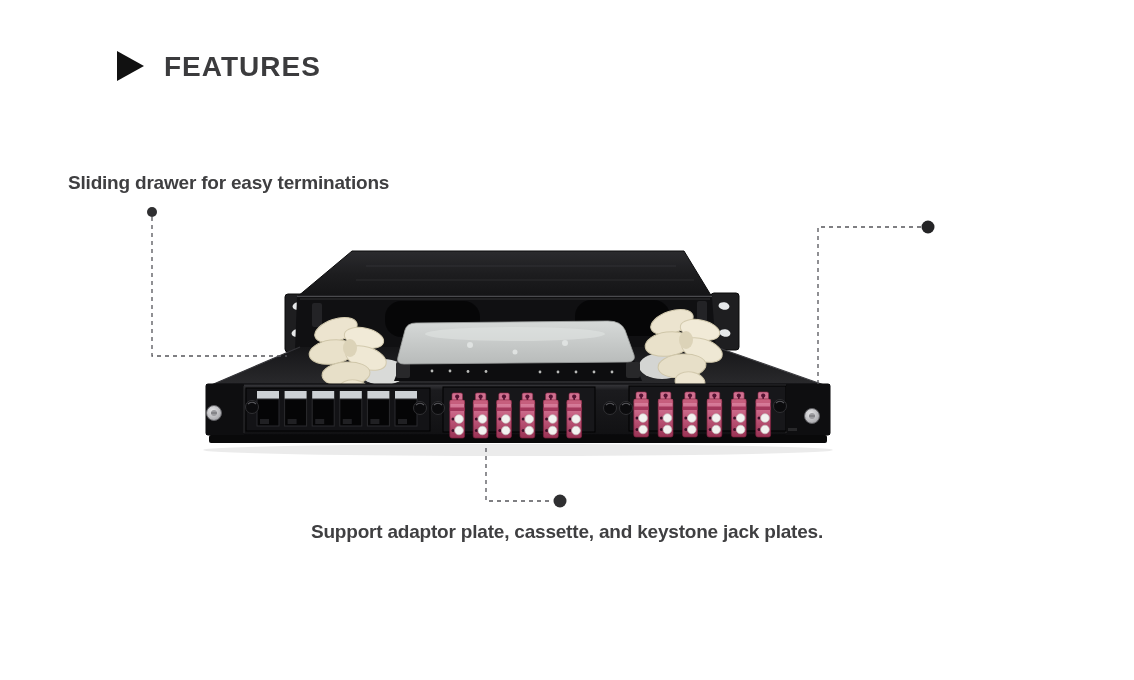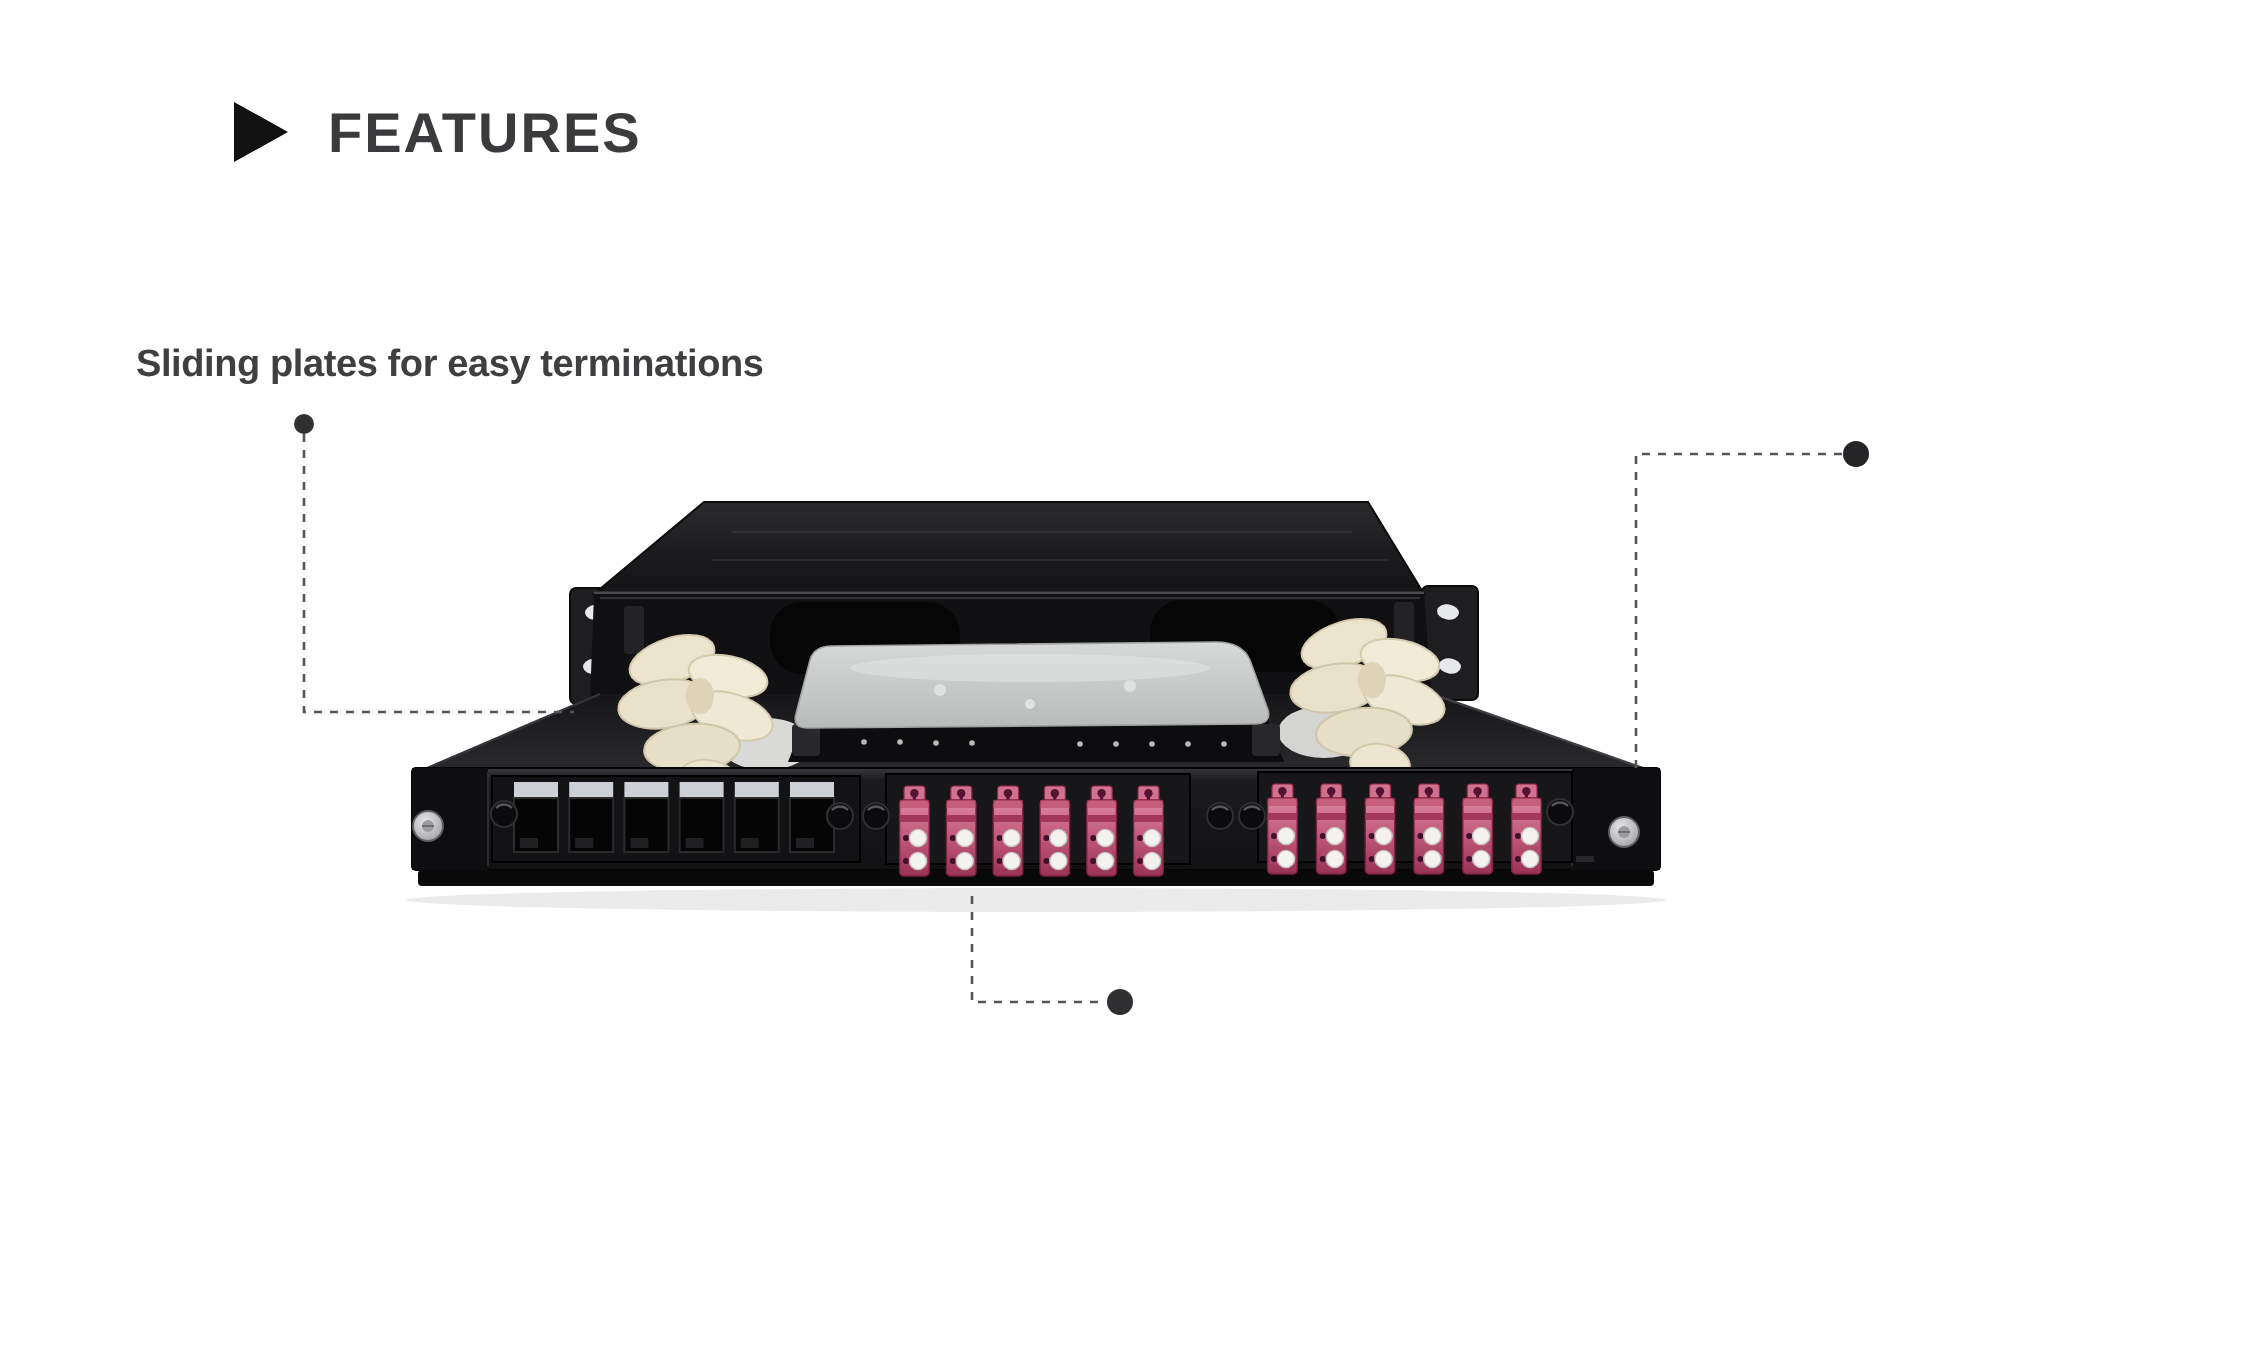--- a/index.html
+++ b/index.html
@@ -233,16 +233,17 @@
       </g>
     </g>
     <circle cx="152" cy="212" r="5" fill="#2f2f31"></circle>
     <circle cx="928" cy="227" r="6.5" fill="#242426"></circle>
     <circle cx="560" cy="501" r="6.5" fill="#2f2f31"></circle>
   </svg>
 
   <div class="tri"></div>
   <div class="heading">FEATURES</div>
 
-  <div class="callout callout-left">Sliding plates for easy terminations</div>
-
-
+  <div class="callout callout-left">Sliding drawer for easy terminations</div>
+
+
+  <div class="callout callout-bottom">Support adaptor plate, cassette, and keystone jack plates.</div>
 </div>
 
 </body></html>

